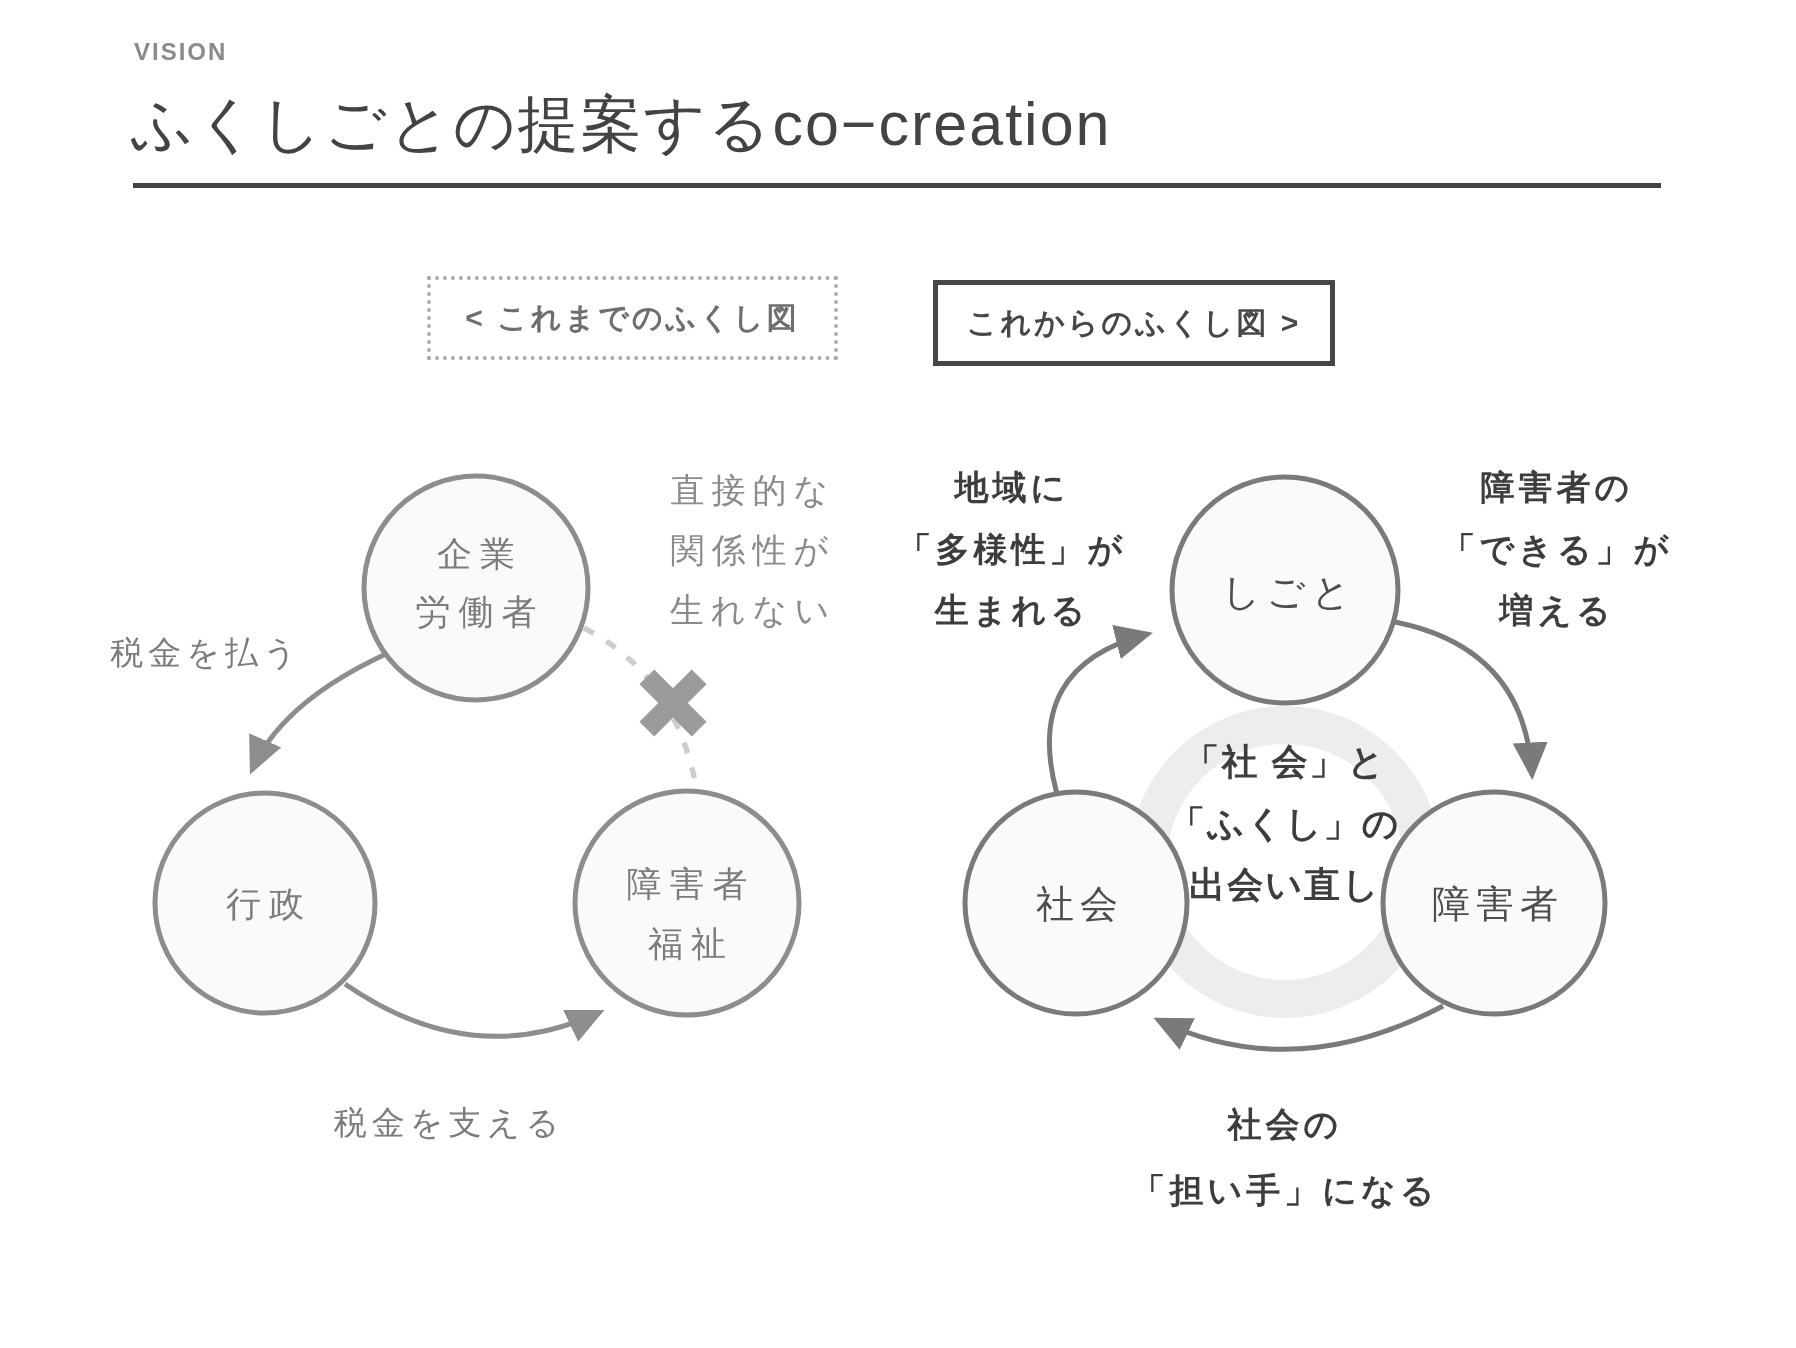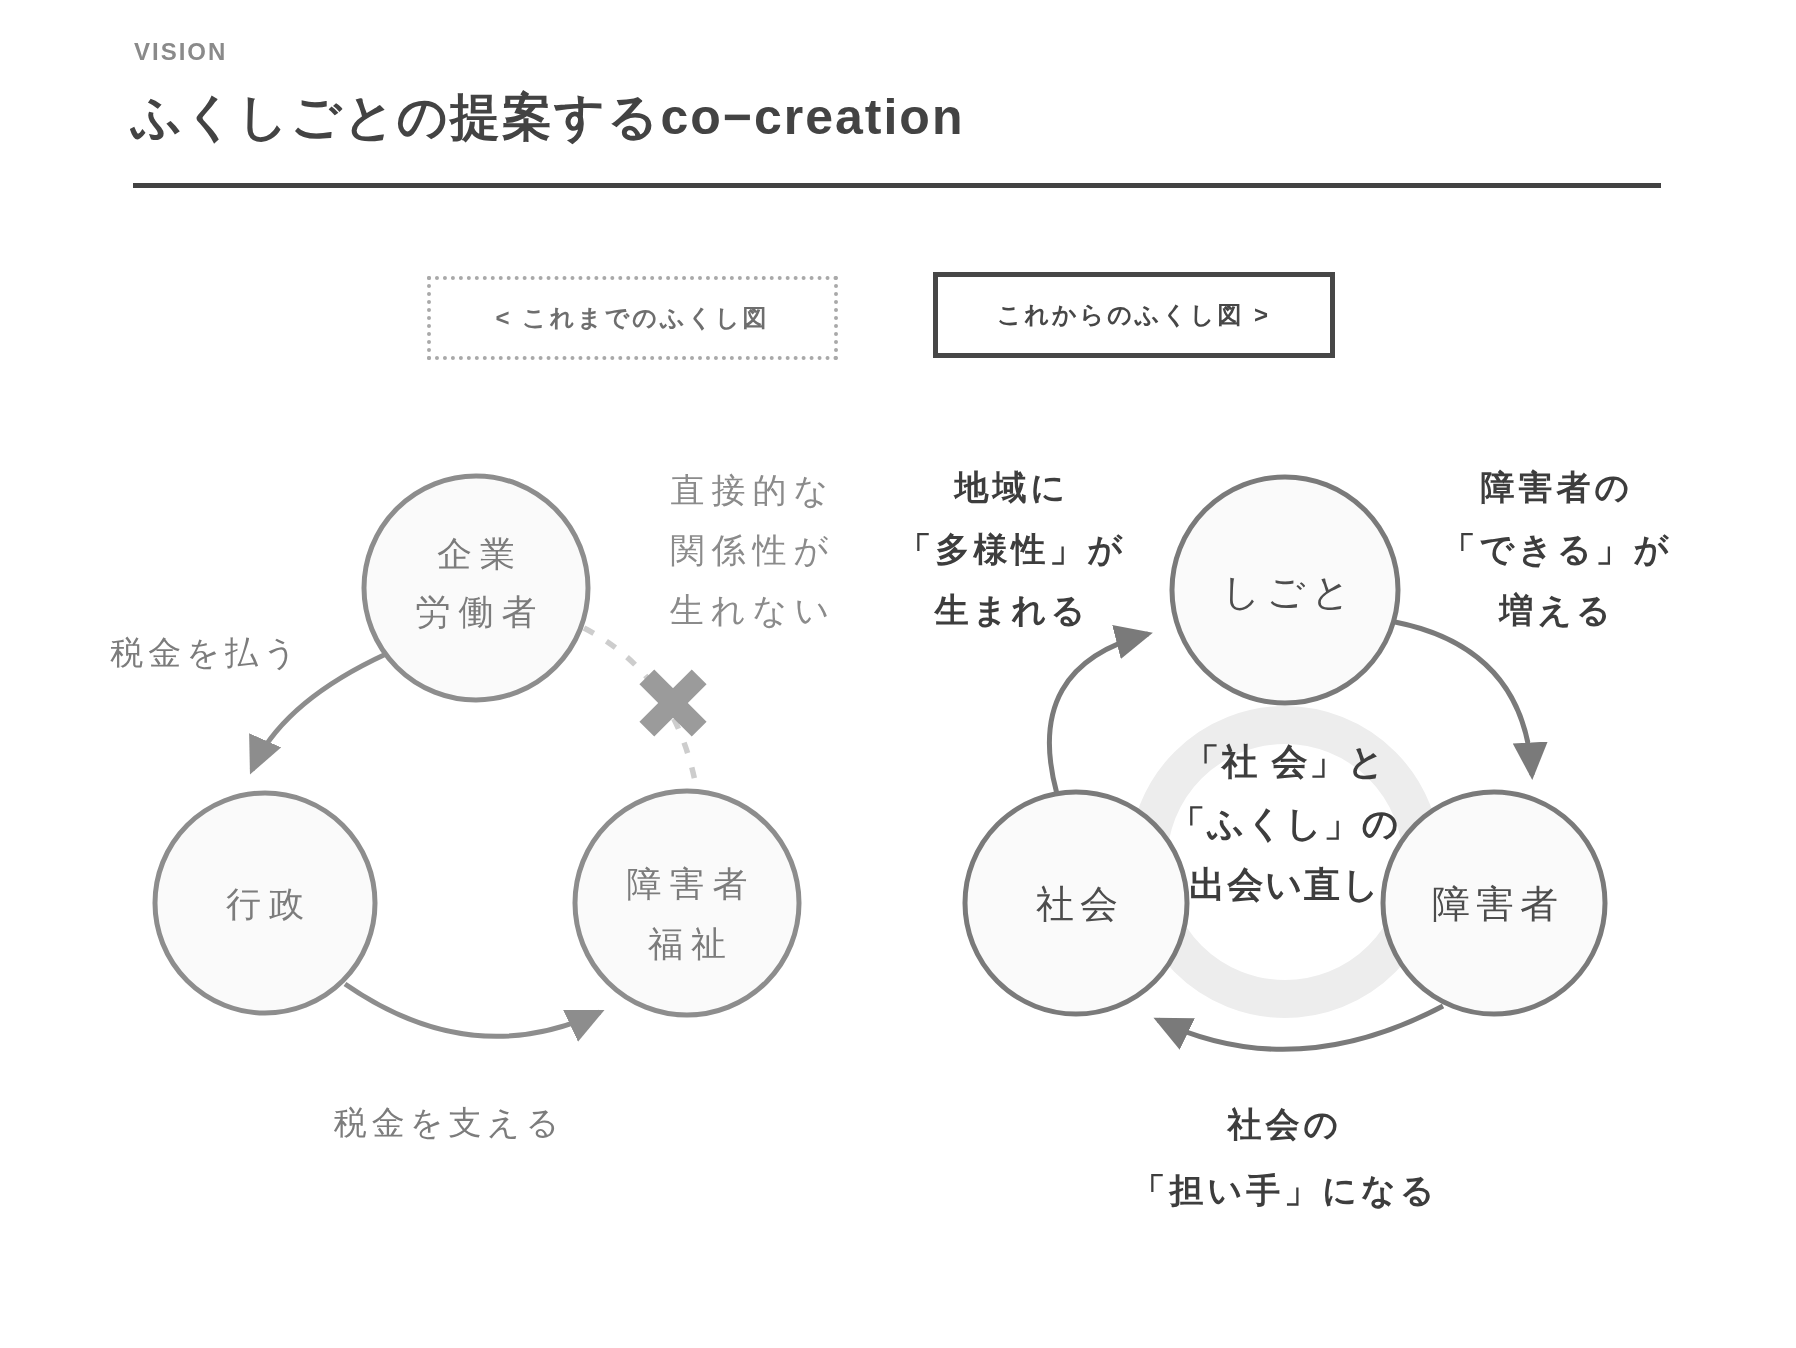--- a/index.html
+++ b/index.html
@@ -6,39 +6,39 @@
   .slide {
     position:relative; width:1796px; height:1348px; background:#ffffff;
     font-family:"Liberation Sans", sans-serif; overflow:hidden;
   }
   .eyebrow {
     position:absolute; left:134px; top:38px;
     font-size:24px; font-weight:bold; color:#8a8a8a; letter-spacing:2px;
   }
   .title {
     position:absolute; left:131px; top:84px; margin:0;
-    font-size:50px; font-weight:bold; color:#434343; letter-spacing:2px;
+    font-size:61px; font-weight:normal; color:#434343; letter-spacing:2px;
     white-space:nowrap;
   }
   .title-underline {
     position:absolute; left:133px; top:183px; width:1528px; height:5px;
     background:#424242;
   }
   .tab {
     position:absolute; box-sizing:border-box;
     display:flex; align-items:center; justify-content:center;
-    font-weight:bold; font-size:24px; letter-spacing:3px; white-space:nowrap;
+    font-weight:bold; font-size:30px; letter-spacing:3px; white-space:nowrap;
     background:#ffffff;
   }
   .tab-prev {
     left:427px; top:276px; width:411px; height:84px;
     border:4px dotted #a9a9a9; color:#6e6e6e;
   }
   .tab-next {
-    left:933px; top:272px; width:402px; height:86px;
+    left:933px; top:280px; width:402px; height:86px;
     border:5px solid #474747; color:#474747;
   }
   svg.diagram { position:absolute; left:0; top:0; }
 
   
   text { font-family:"Liberation Sans", sans-serif; }
   .n-left   { font-size:35px; fill:#7c7c7c; letter-spacing:8px; text-anchor:middle; }
   .e-label  { font-size:33px; fill:#7c7c7c; letter-spacing:5px; text-anchor:middle; }
   .gray-note{ font-size:34px; fill:#8b8b8b; letter-spacing:7px; text-anchor:middle; }
   .n-right  { font-size:38px; fill:#4d4d4d; letter-spacing:6px; text-anchor:middle; }

